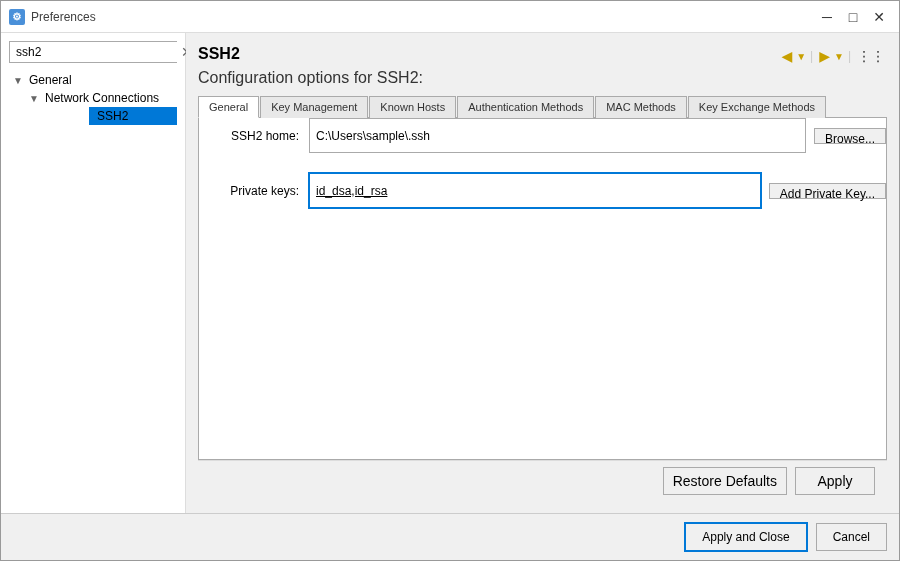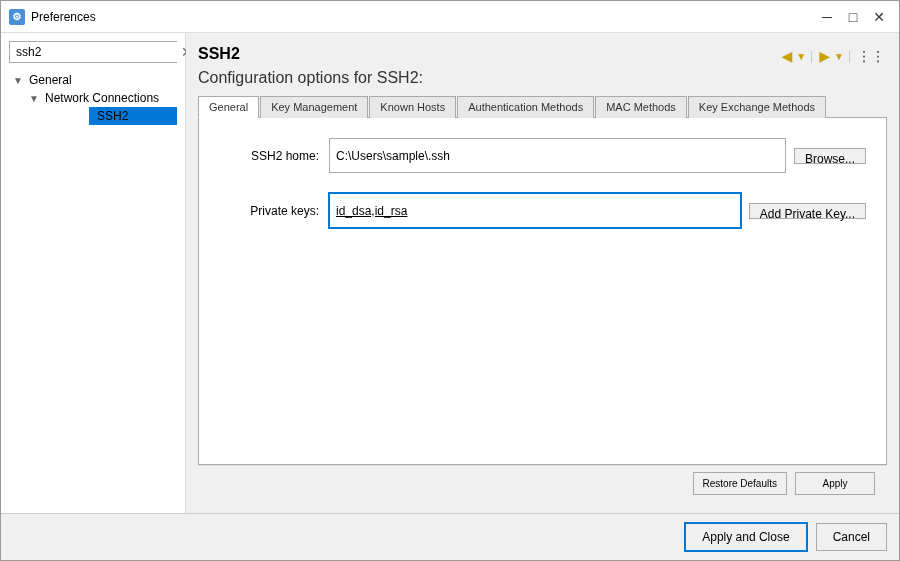--- a/index.html
+++ b/index.html
@@ -40,21 +40,21 @@
       display: flex;
       align-items: center;
       justify-content: center;
       color: white;
       font-size: 10px;
       font-weight: bold;
     }
     .title-bar-title {
       flex: 1;
       font-size: 12px;
-      color: #000000;
+      color: #404040;
     }
     .title-bar-controls {
       display: flex;
       gap: 2px;
     }
     .title-btn {
       width: 24px;
       height: 24px;
       border: none;
       background: transparent;
@@ -178,21 +178,20 @@
       background: #fff;
       border-bottom: 1px solid #fff;
       z-index: 1;
     }
 
     .tab-content {
       background: white;
       border: 1px solid #aaa;
       border-top: none;
       flex: 1;
-      padding: 20px;
       overflow: auto;
     }
 
     
     .form-row {
       display: flex;
       align-items: center;
       margin-bottom: 20px;
     }
     .form-label {
@@ -237,21 +236,21 @@
       border-top: 1px solid #ddd;
       gap: 8px;
       flex-shrink: 0;
     }
 
     .bottom-btn {
       padding: 5px 9px;
       border: 1px solid #aaa;
       background: #f0f0f0;
       cursor: pointer;
-      font-size: 10px;
+      font-size: 14px;
       min-width: 80px;
     }
 
     .footer-bar {
       background: #f0f0f0;
       padding: 8px 12px;
       display: flex;
       justify-content: flex-end;
       align-items: center;
       border-top: 1px solid #ccc;

